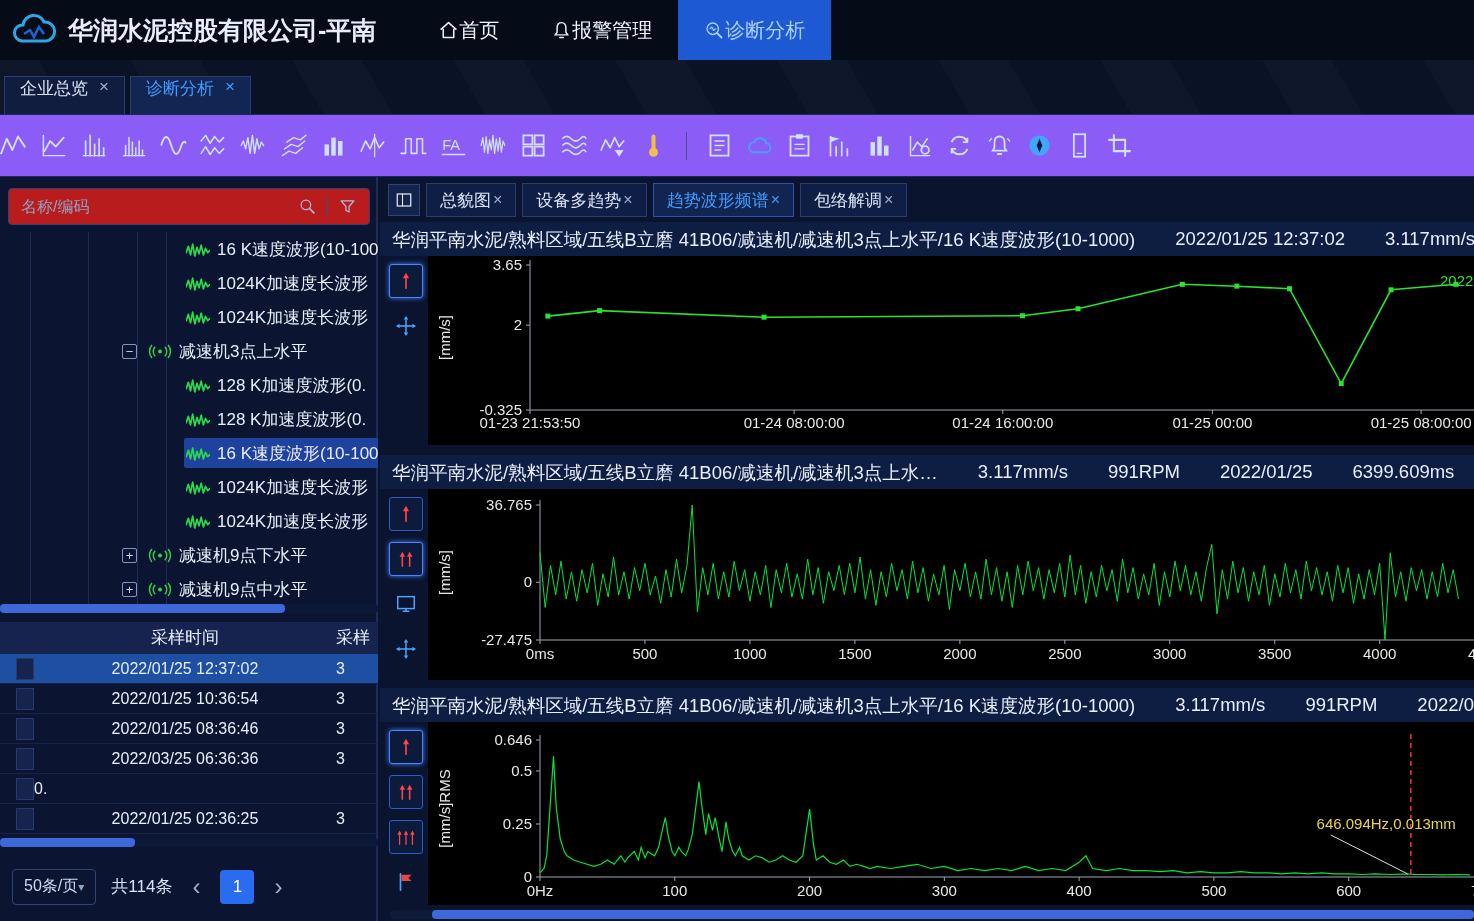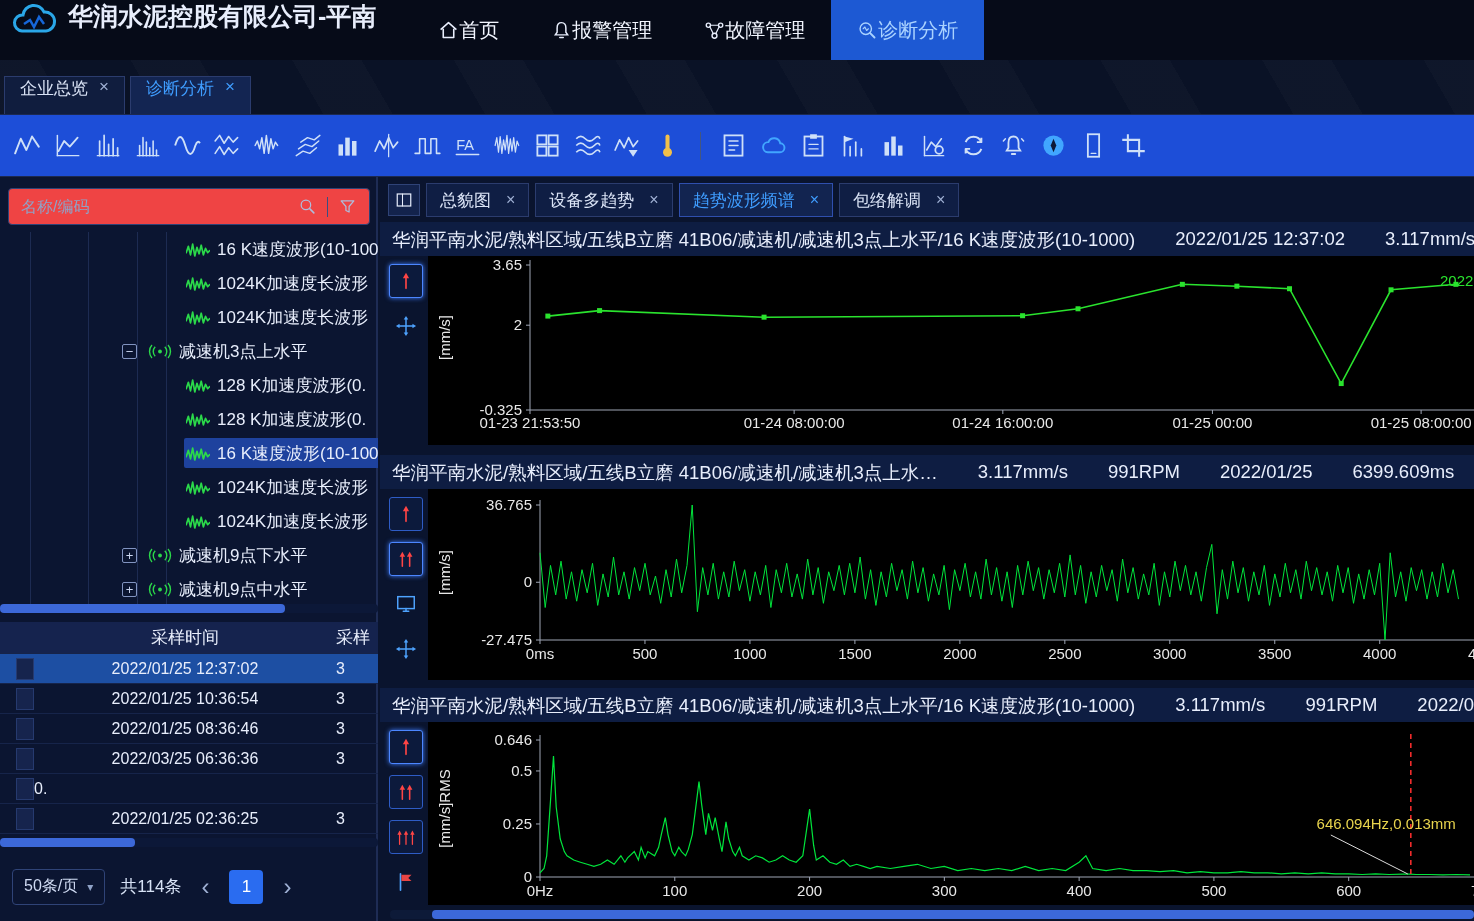--- a/index.html
+++ b/index.html
@@ -3,44 +3,44 @@
 <meta charset="utf-8">
 <style>
 *{margin:0;padding:0;box-sizing:border-box}
 html,body{width:1474px;height:921px;overflow:hidden}
 body{background:#0a142e;font-family:"Liberation Sans","DejaVu Sans",sans-serif;color:#e8eefc;position:relative}
 .icon{display:inline-block}
 .icon svg{display:block;width:100%;height:100%}
 svg{font-family:inherit}
 
 
-.header{position:absolute;top:0;left:0;width:1474px;height:60px;background:#060b18;display:flex;}
+.header{position:absolute;top:0;left:0;width:1474px;height:60px;background:#060b18;display:flex;align-items:center}
 .logo{width:48px;height:40px;margin-left:10px;flex:none}
 .app-title{font-size:25px;font-weight:bold;margin-left:10px;white-space:nowrap}
 .nav{display:flex;height:100%;margin-left:36px}
 .nav-item{display:flex;align-items:center;padding:0 26px;font-size:20px;color:#f2f6ff;cursor:pointer;white-space:nowrap}
 .nav-item .icon{width:21px;height:21px;color:#e8eefc}
 .nav-item.active{background:#1d59d3;color:#a9d2ff}
 .nav-item.active .icon{color:#a9d2ff}
 
 
 .page-tabs{position:absolute;top:60px;left:0;width:1474px;height:55px;background:#0a1226;border-bottom:1px solid #1c2950;display:flex;align-items:flex-end;padding-left:4px;gap:5px;background-image:repeating-linear-gradient(60deg,rgba(255,255,255,.02) 0 60px,transparent 60px 140px)}
 .page-tab{height:38px;display:flex;gap:11px;padding:0 15px;background:#101d3e;border:1px solid #2b3c6e;border-bottom:none;font-size:17px;color:#dbe4f6;cursor:pointer;white-space:nowrap}
 .page-tab.active{color:#3f9dff;background:#132552}
 .page-tab .close{font-size:17px;color:#9fb0d4}
 .page-tab.active .close{color:#3f9dff}
 
 
-.toolbar{position:absolute;top:115px;left:0;width:1474px;height:62px;background:#1d4ed8;border-bottom:1px solid #1c2950;display:flex;align-items:center;padding-left:14px;gap:13px}
+.toolbar{position:absolute;top:115px;left:0;width:1474px;height:62px;background:#8b5cf6;border-bottom:1px solid #1c2950;display:flex;align-items:center;gap:13px}
 .tbi{width:27px;height:27px;color:#cfe0f8;cursor:pointer;flex:none}
 .tb-sep{width:1px;height:28px;background:#44567f;margin:0 6px;flex:none}
 
 
 .sidebar{position:absolute;top:177px;left:0;width:378px;height:744px;background:#0b1531;border-right:2px solid #1e2c55}
-.search-box{position:absolute;top:11px;left:8px;width:362px;height:37px;background:#ef4444;border:1px solid #2f4377;border-radius:4px;display:flex;align-items:center;padding:0 12px;gap:10px}
+.search-box{position:absolute;top:11px;left:8px;width:362px;height:37px;background:#b91c1c;border:1px solid #2f4377;border-radius:4px;display:flex;align-items:center;padding:0 12px;gap:10px}
 .search-input{flex:1;background:transparent;border:none;outline:none;color:#dfe7f8;font-size:16px;font-family:inherit}
 .search-input::placeholder{color:#8fa2c7}
 .s-ico{width:19px;height:19px;color:#aebcdc;cursor:pointer;flex:none}
 .vdiv{width:1px;height:20px;background:#3a4e82;flex:none}
 .tree{position:absolute;top:55px;left:0;width:378px;height:372px;overflow:hidden}
 .guide{position:absolute;top:0;bottom:0;width:1px;background:#1d2b52}
 .tree-item{height:34px;display:flex;align-items:center;white-space:nowrap;overflow:hidden;position:relative;cursor:pointer}
 .lvl-leaf{padding-left:184px}
 .lvl-sensor{padding-left:122px}
 .expander{width:15px;height:15px;border:1px solid #8193c0;border-radius:2px;color:#cdd8f2;font-size:13px;line-height:13px;text-align:center;margin-right:9px;flex:none}
@@ -51,31 +51,31 @@
 .hscroll .thumb{height:9px;background:#3c68d8;border-radius:4px}
 .s-table{position:absolute;top:445px;left:0;width:378px}
 .t-row{display:flex;height:30px;align-items:center;border-bottom:1px solid #16244a;font-size:16px;cursor:pointer}
 .t-head{background:#15234e;font-size:17px;height:32px;cursor:default}
 .t-row .sq{width:18px;height:22px;background:#16244d;border:1px solid #263a6f;margin-left:16px;flex:none}
 .t-head .sq{visibility:hidden}
 .t-row .time{width:302px;text-align:center;white-space:nowrap}
 .t-row .val{flex:1;text-align:left;white-space:nowrap;overflow:hidden}
 .t-row.selected{background:#1d4fa3}
 .pagination{position:absolute;top:675px;left:0;width:378px;height:69px;display:flex;align-items:center;gap:15px;padding-left:12px}
-.psize{display:flex;align-items:center;gap:9px;border:1px solid #2f4377;border-radius:4px;height:36px;padding:0 11px;color:#cfdaf2;font-size:16px;cursor:pointer;white-space:nowrap}
+.psize{display:flex;align-items:center;border:1px solid #2f4377;border-radius:4px;height:36px;padding:0 11px;color:#cfdaf2;font-size:16px;cursor:pointer;white-space:nowrap}
 .caret{font-size:12px;color:#8fa2c7}
 .ptotal{color:#d7e2f5;font-size:17px;white-space:nowrap}
 .pbtn{color:#9fb0d4;font-size:24px;padding:0 5px;cursor:pointer;line-height:1}
 .pnum{width:34px;height:34px;background:#2a6cf0;color:#fff;border-radius:4px;display:flex;align-items:center;justify-content:center;font-size:17px;cursor:pointer}
 
 
 .main{position:absolute;top:177px;left:380px;width:1094px;height:744px;background:#0a142e;overflow:hidden}
 .main-tabs{position:absolute;top:4px;left:8px;height:38px;display:flex;gap:6px;align-items:center}
 .mtab-icon{width:32px;height:32px;border:1px solid #2f4377;background:#13234c;padding:6px;color:#e8eefc;cursor:pointer;flex:none}
-.mtab{height:34px;border:1px solid #2b3c6e;background:#0f1e44;display:flex;align-items:center;gap:15px;padding:0 13px;font-size:17px;color:#dbe4f6;cursor:pointer;white-space:nowrap}
+.mtab{height:34px;border:1px solid #2b3c6e;background:#0f1e44;display:flex;align-items:center;gap:2px;padding:0 13px;font-size:17px;color:#dbe4f6;cursor:pointer;white-space:nowrap}
 .mtab.active{color:#3f9dff;border-color:#2f4fae;background:#122450}
 .mtab .close{color:#9fb0d4;font-size:16px}
 .mtab.active .close{color:#3f9dff}
 .panel-title{position:absolute;left:0;width:1094px;height:34px;background:#0e1d42;display:flex;align-items:center;gap:40px;padding:0 12px;font-size:18.5px;white-space:nowrap;overflow:hidden}
 .panel-body{position:absolute;left:0;width:1094px;background:#0a142e}
 .tools{position:absolute;left:5px;top:8px;width:42px;display:flex;flex-direction:column;gap:11px;align-items:center}
 .tool{width:34px;height:34px;display:flex;align-items:center;justify-content:center;cursor:pointer}
 .tool .icon{width:22px;height:22px}
 .tool.boxed{border:1px solid #2e5cc5;background:#0c1a3c;border-radius:3px}
 .tool.active{border-color:#4c86ff;box-shadow:0 0 5px #3f7dff}
@@ -104,33 +104,20 @@
         <span>首页</span>
       </div>
       <div class="nav-item">
         <span class="icon">
           <svg viewBox="0 0 24 24" fill="none">
             <path d="M12 3 C8.5 3 7 6 7 9 V14 L5 17 H19 L17 14 V9 C17 6 15.5 3 12 3 Z" stroke="currentColor" stroke-width="1.7" fill="none"></path>
             <line x1="10" y1="20" x2="14" y2="20" stroke="currentColor" stroke-width="1.7" stroke-linecap="round"></line>
           </svg>
         </span>
         <span>报警管理</span>
-      </div>
-      <div class="nav-item">
-        <span class="icon">
-          <svg viewBox="0 0 24 24" fill="none">
-            <circle cx="5" cy="6" r="2.4" stroke="currentColor" stroke-width="1.6" fill="none"></circle>
-            <circle cx="19" cy="6" r="2.4" stroke="currentColor" stroke-width="1.6" fill="none"></circle>
-            <circle cx="12" cy="18" r="2.8" stroke="currentColor" stroke-width="1.6" fill="none"></circle>
-            <line x1="6.5" y1="7.5" x2="10.5" y2="15.5" stroke="currentColor" stroke-width="1.4" stroke-linecap="round"></line>
-            <line x1="17.5" y1="7.5" x2="13.5" y2="15.5" stroke="currentColor" stroke-width="1.4" stroke-linecap="round"></line>
-            <line x1="7.4" y1="6" x2="16.6" y2="6" stroke="currentColor" stroke-width="1.4" stroke-linecap="round"></line>
-          </svg>
-        </span>
-        <span>故障管理</span>
       </div>
       <div class="nav-item active">
         <span class="icon">
           <svg viewBox="0 0 24 24" fill="none">
             <circle cx="10" cy="10" r="6.5" stroke="currentColor" stroke-width="1.6" fill="none"></circle>
             <line x1="15" y1="15" x2="20" y2="20" stroke="currentColor" stroke-width="2.2" stroke-linecap="round"></line>
             <polyline points="7,10 9,8 11,12 13,10" stroke="currentColor" stroke-width="1.3" fill="none" stroke-linejoin="round" stroke-linecap="round"></polyline>
           </svg>
         </span>
         <span>诊断分析</span>

